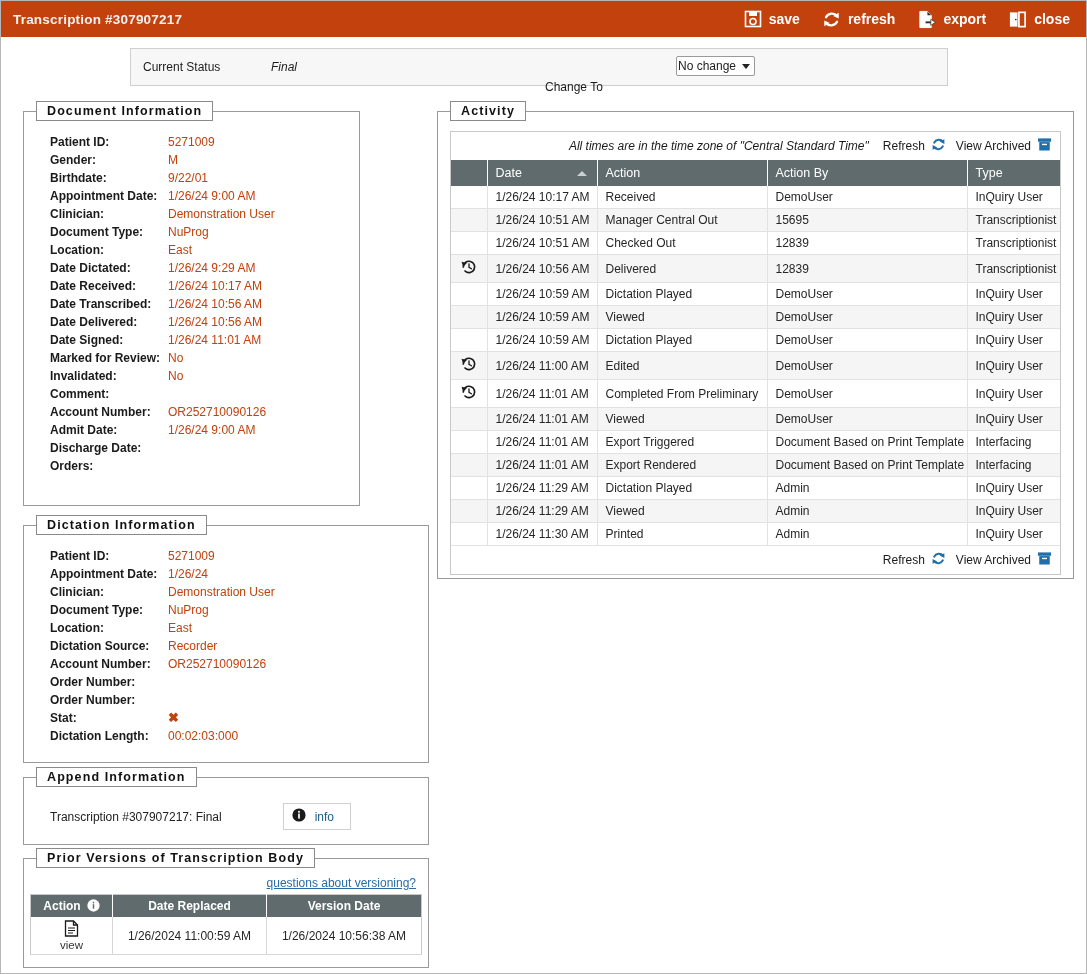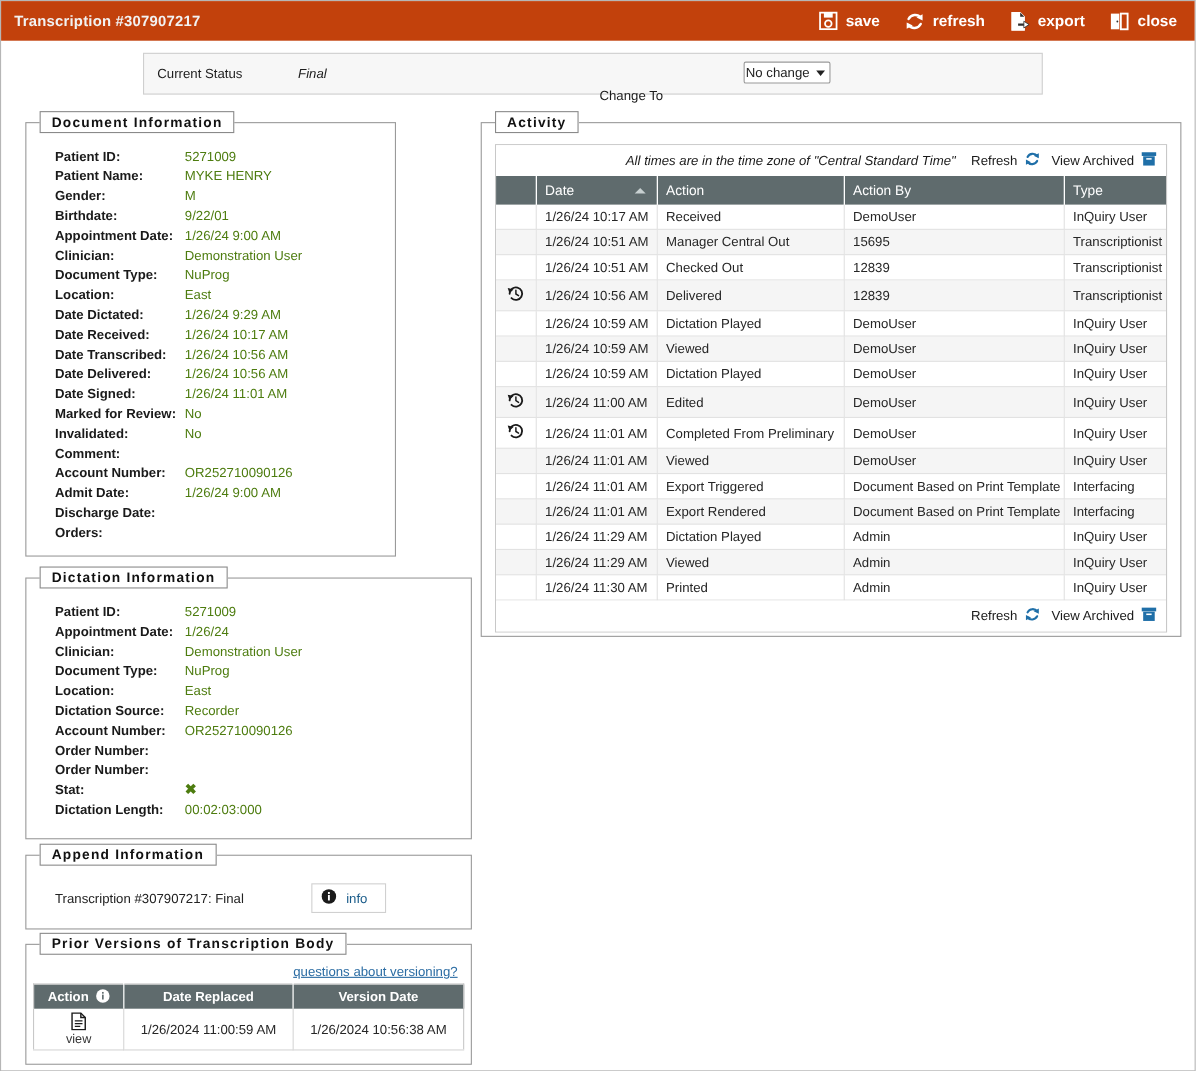--- a/index.html
+++ b/index.html
@@ -56,21 +56,21 @@
   }
   fieldset.panel > legend {
     margin-left:12px; padding:2px 10px;
     border:1px solid #8a8a8a; background:#fff;
     font-size:12.5px; font-weight:bold; letter-spacing:1.1px; color:#111;
   }
   
   .info-list { padding:12px 0 10px 0; }
   .info-row { display:flex; line-height:18px; height:18px; font-size:12px; }
   .info-row .k { width:144px; padding-left:26px; font-weight:bold; color:#1a1a1a; }
-  .info-row .v { color:#4d7c0f; }
+  .info-row .v { color:#c2410c; }
   .stat-x { color:#8c1414; font-weight:bold; font-size:13px; line-height:18px; }
   
   #doc-info    { left:22px;  top:100px; width:337px; height:405px; }
   #dict-info   { left:22px;  top:514px; width:406px; height:248px; }
   #append-info { left:22px;  top:766px; width:406px; height:78px; }
   #prior-vers  { left:22px;  top:847px; width:406px; height:120px; }
   #activity    { left:436px; top:100px; width:637px; height:478px; }
   
   .append-body { display:flex; align-items:center; padding:16px 0 0 26px; }
   .append-text { font-size:12px; }
@@ -196,24 +196,20 @@
       <span class="caret"></span>
     </div>
   </div>
 
   <fieldset class="panel" id="doc-info">
     <legend>Document Information</legend>
     <div class="info-list" id="doc-info-rows">
         <div class="info-row">
           <div class="k">Patient ID:</div>
           <div class="v">5271009</div>
-        </div>
-        <div class="info-row">
-          <div class="k">Patient Name:</div>
-          <div class="v">MYKE HENRY</div>
         </div>
         <div class="info-row">
           <div class="k">Gender:</div>
           <div class="v">M</div>
         </div>
         <div class="info-row">
           <div class="k">Birthdate:</div>
           <div class="v">9/22/01</div>
         </div>
         <div class="info-row">

